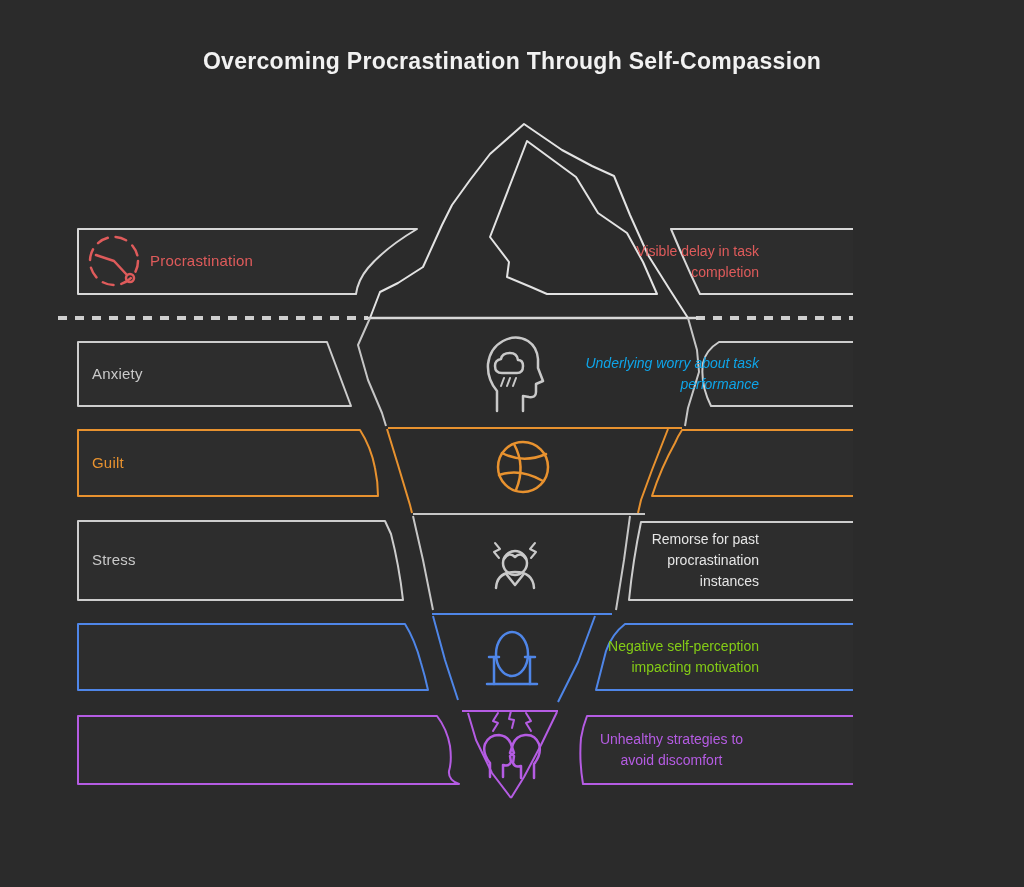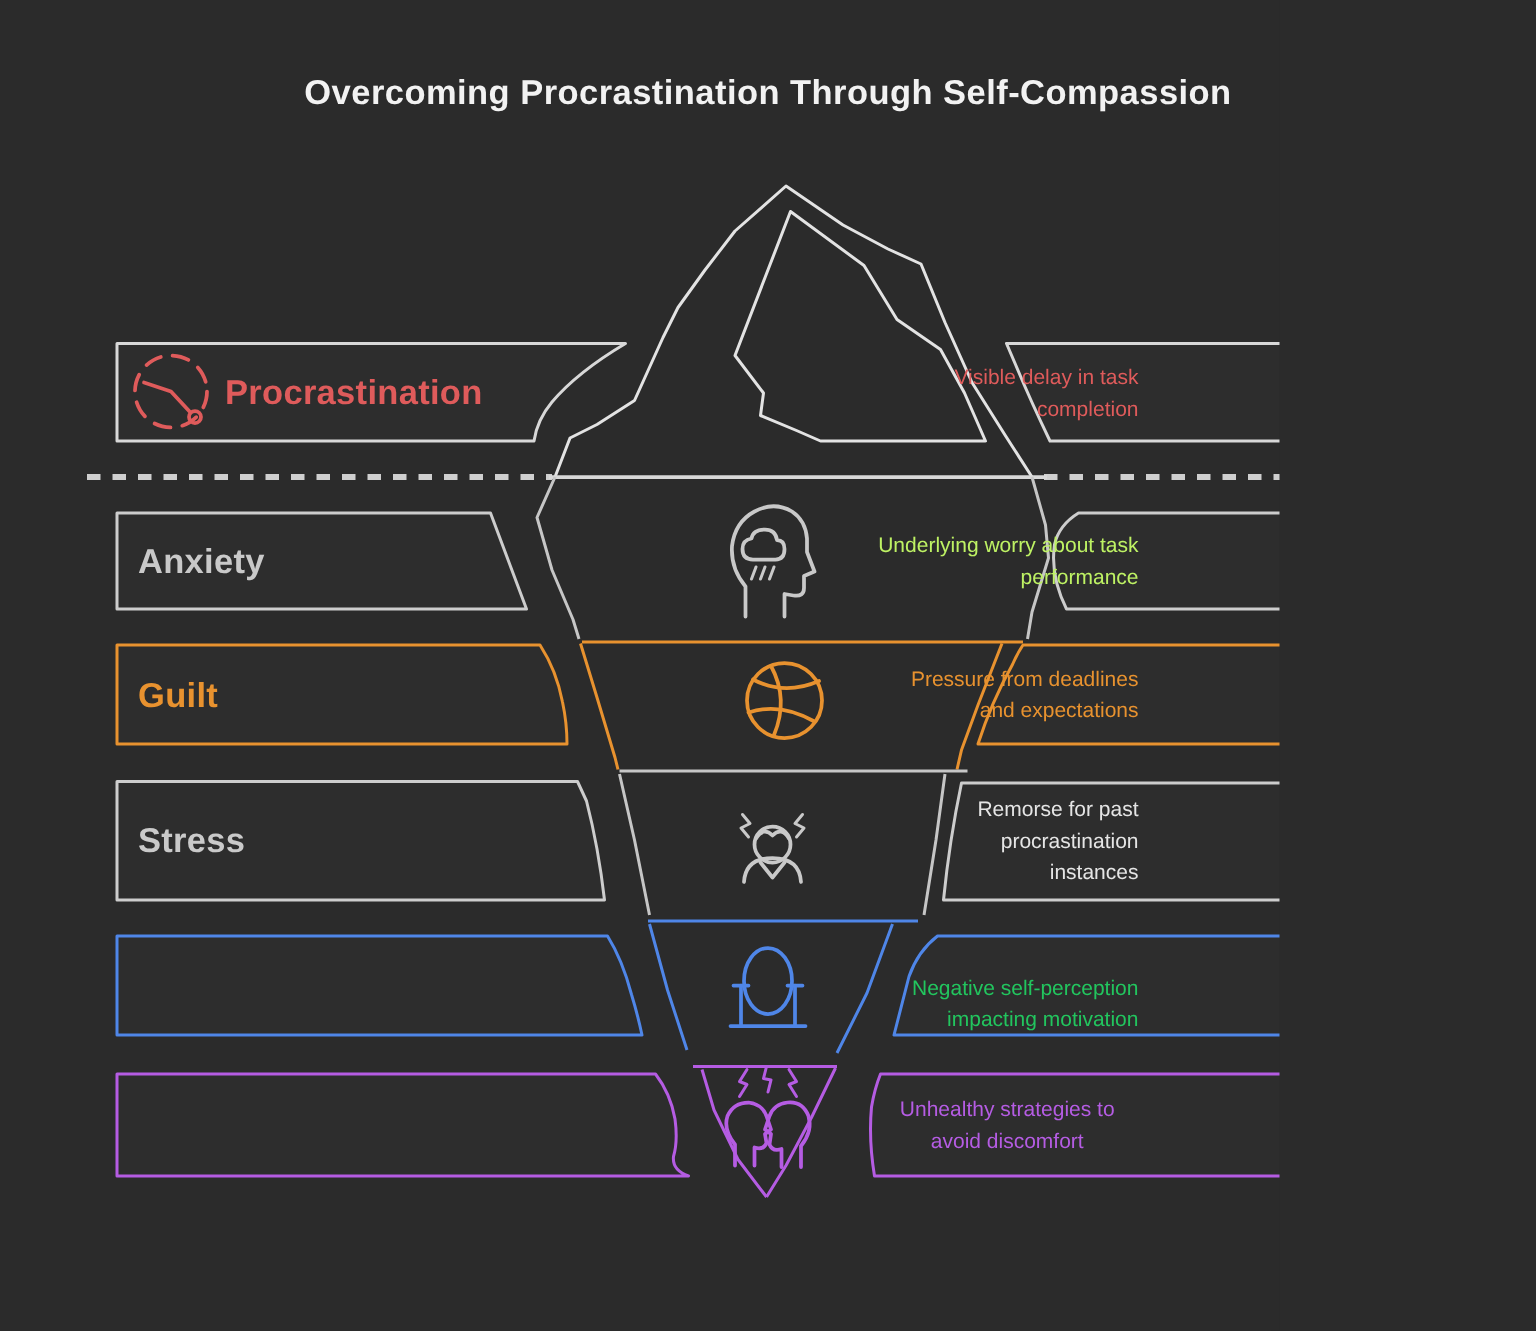--- a/index.html
+++ b/index.html
@@ -7,21 +7,21 @@
     position:relative;width:853px;height:887px;background:#2b2b2b;
     overflow:hidden;font-family:"Liberation Sans",sans-serif;
   }
   .title{
     position:absolute;top:48px;left:0;width:1024px;text-align:center;
     color:#f2f2f2;font-size:23px;font-weight:bold;letter-spacing:.3px;
   }
   svg.layer{position:absolute;left:0;top:0;}
   .lbl{
     position:absolute;display:flex;align-items:center;
-    font-weight:bold;font-size:23px;letter-spacing:.2px;line-height:1.25;
+    font-weight:normal;font-size:15px;letter-spacing:.2px;line-height:1.25;
   }
   .desc{
     position:absolute;right:94px;display:flex;align-items:center;justify-content:flex-end;
     text-align:right;font-size:14px;line-height:1.5;width:175px;
   }
   .desc.r4{width:150px;}
   .l1{left:150px;top:229px;height:65px;}
   .l2{left:92px;top:342px;height:64px;}
   .l3{left:92px;top:430px;height:66px;}
   .l4{left:92px;top:521px;height:79px;}
@@ -137,19 +137,18 @@
       </g>
     </g>
   </svg>
 
   <div class="lbl l1" style="color: rgb(223, 91, 91);">Procrastination</div>
   <div class="lbl l2" style="color: rgb(201, 201, 201);">Anxiety</div>
   <div class="lbl l3" style="color: rgb(232, 146, 47);">Guilt</div>
   <div class="lbl l4" style="color: rgb(201, 201, 201);">Stress</div>
 
   <div class="desc r1" style="color: rgb(223, 91, 91);">Visible delay in task completion</div>
-  <div class="desc r2" style="color: #bef264;">Underlying worry about task performance</div>
-  <div class="desc r3" style="color: rgb(232, 146, 47);">Pressure from deadlines and expectations</div>
+  <div class="desc r2" style="color: #0ea5e9; font-style: italic;">Underlying worry about task performance</div>
   <div class="desc r4" style="color: #e5e5e5;">Remorse for past procrastination instances</div>
-  <div class="desc r5" style="color: #22c55e; margin-top: 12px;">Negative self-perception impacting motivation</div>
+  <div class="desc r5" style="color: #84cc16;">Negative self-perception impacting motivation</div>
   <div class="desc r6" style="color: rgb(181, 92, 227);">Unhealthy strategies to avoid discomfort</div>
 
 </div>
 
 </body></html>

